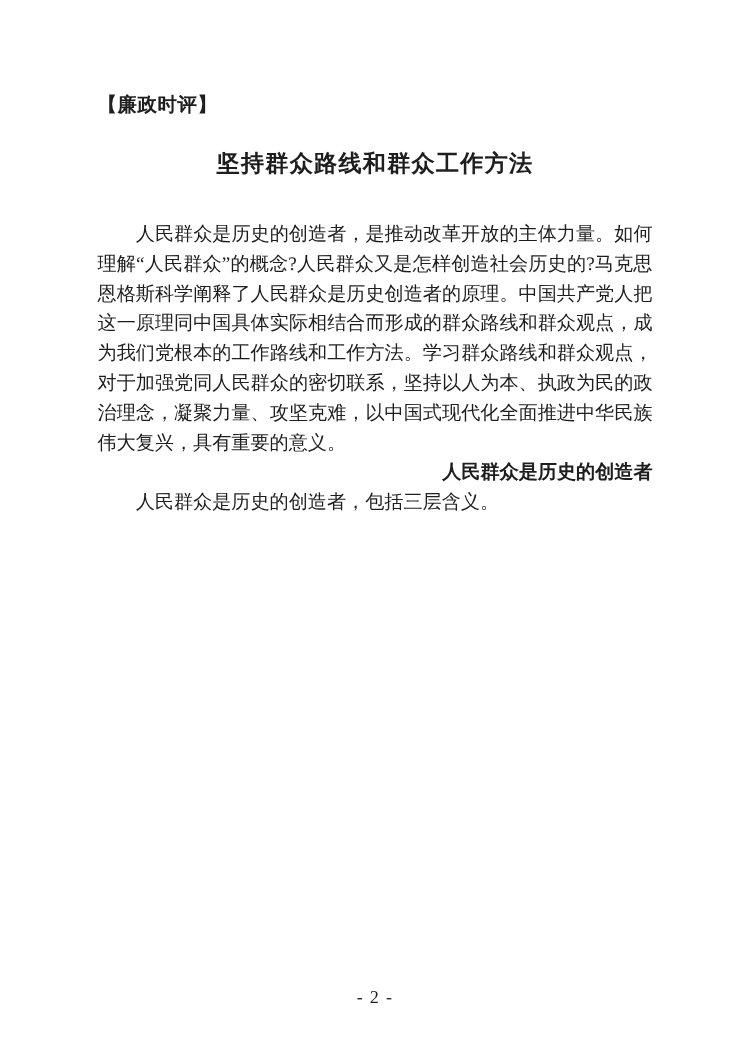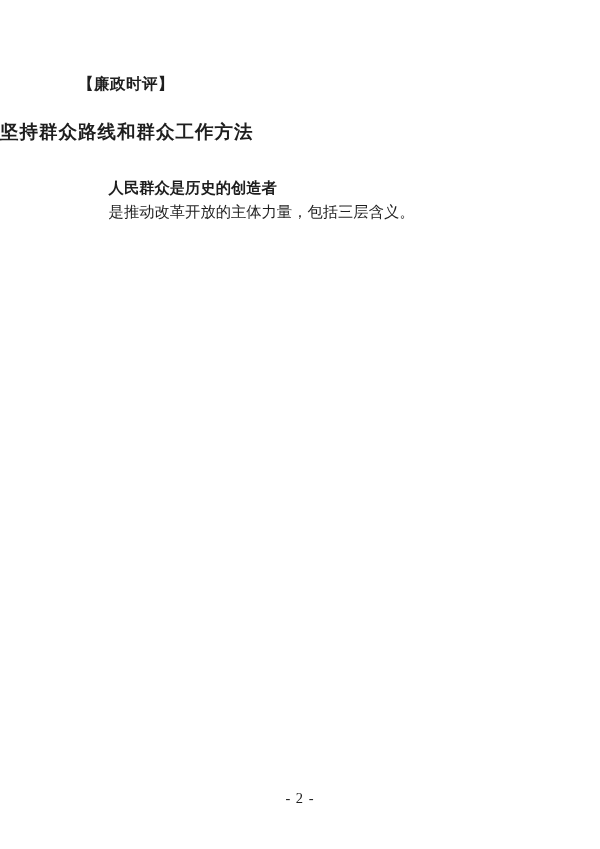--- a/index.html
+++ b/index.html
@@ -23,21 +23,21 @@
     font-size: 15.5px;
     font-weight: bold;
     letter-spacing: 0.5px;
     white-space: nowrap;
   }
   .doc-title {
     position: absolute;
     left: 0;
     right: 0;
     top: 118px;
-    text-align: left;
+    text-align: center;
     font-size: 18.5px;
     font-weight: bold;
     letter-spacing: 1px;
     line-height: 28px;
   }
   .article {
     position: absolute;
     left: 78px;
     top: 176px;
     width: 444px;
@@ -46,39 +46,40 @@
     margin: 0;
     font-size: 15.3px;
     line-height: 23.8px;
     text-align: justify;
     text-justify: inter-ideograph;
     text-indent: 2em;
     word-break: break-all;
   }
   .article p.heading {
     font-weight: bold;
-    text-align: left;
+    text-align: right;
   }
   .page-footer {
     position: absolute;
     left: 0;
     right: 0;
     top: 790px;
     text-align: center;
     font-size: 14.5px;
     letter-spacing: 1px;
   }
 </style>
 </head>
 <body>
 
 <div class="page">
   <div class="doc-label">【廉政时评】</div>
 
   <div class="doc-title">坚持群众路线和群众工作方法</div>
 
   <div class="article">
+      <p class="para">人民群众是历史的创造者，是推动改革开放的主体力量。如何理解“人民群众”的概念?人民群众又是怎样创造社会历史的?马克思恩格斯科学阐释了人民群众是历史创造者的原理。中国共产党人把这一原理同中国具体实际相结合而形成的群众路线和群众观点，成为我们党根本的工作路线和工作方法。学习群众路线和群众观点，对于加强党同人民群众的密切联系，坚持以人为本、执政为民的政治理念，凝聚力量、攻坚克难，以中国式现代化全面推进中华民族伟大复兴，具有重要的意义。</p>
       <p class="para heading">人民群众是历史的创造者</p>
-      <p class="para">是推动改革开放的主体力量，包括三层含义。</p>
+      <p class="para">人民群众是历史的创造者，包括三层含义。</p>
     </div>
 
   <div class="page-footer">- 2 -</div>
 </div>
 
 </body></html>

